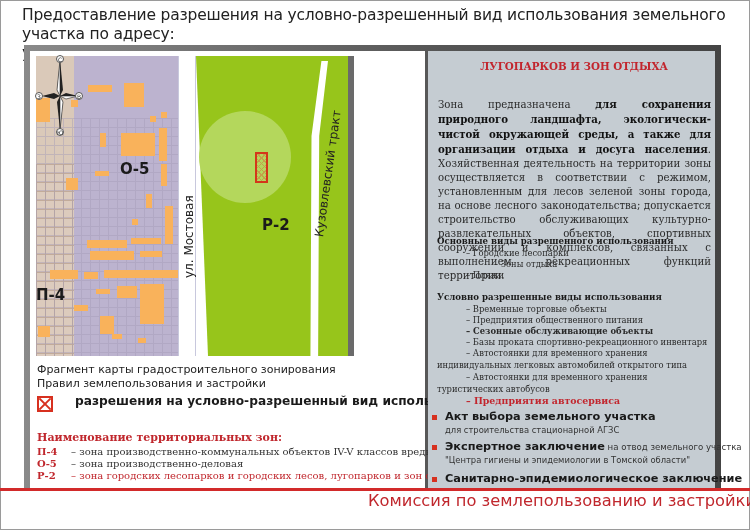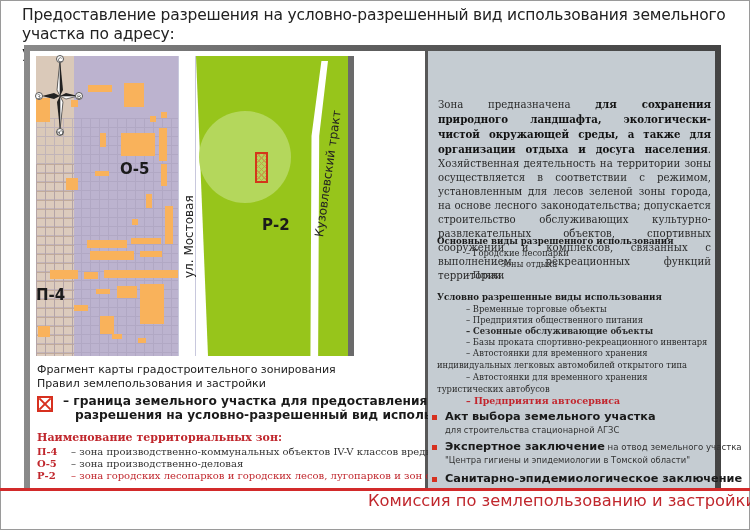--- a/index.html
+++ b/index.html
@@ -157,38 +157,38 @@
 </div>
 
 <div class="caption">
   <div>Фрагмент карты градостроительного зонирования</div>
   <div>Правил землепользования и застройки</div>
 </div>
 
 <div class="legend-row">
   <div class="legend-box"></div>
   <div class="legend-text">
-    <div>– граница земельного участка для предоставления</div>
     <div style="padding-left:12px;">разрешения на условно-разрешенный вид использования</div>
   </div>
 </div>
 
 <div class="zones-title">Наименование территориальных зон:</div>
 <div class="zone-row" style="top:446px;">
   <span class="code">П-4</span><span class="desc">– зона производственно-коммунальных объектов IV-V классов вредности</span>
 </div>
 <div class="zone-row" style="top:458px;">
   <span class="code">О-5</span><span class="desc">– зона производственно-деловая</span>
 </div>
 <div class="zone-row red" style="top:470px;">
   <span class="code">Р-2</span><span class="desc">– зона городских лесопарков и городских лесов, лугопарков и зон отдыха</span>
 </div>
 
 <div class="panel"></div>
 <div class="panel-title">
+  <div>ЛУГОПАРКОВ И ЗОН ОТДЫХА</div>
 </div>
 <div class="panel-body"><span>Зона предназначена </span><b>для сохранения природного ландшафта, экологически-чистой окружающей среды, а также для организации отдыха и досуга населения</b><span>. Хозяйственная деятельность на территории зоны осуществляется в соответствии с режимом, установленным для лесов зеленой зоны города, на основе лесного законодательства; допускается строительство обслуживающих культурно-развлекательных объектов, спортивных сооружений и комплексов, связанных с выполнением рекреационных функций территории.</span></div>
 
 <div class="sec-title" style="top:236px;">Основные виды разрешенного использования</div>
 <div class="sec-item" style="top:248px;">– Городские лесопарки</div>
 <div class="sec-item" style="top:259px;padding-left:28px;">– Зоны отдыха</div>
 <div class="sec-item" style="top:270px;">– Пляжи</div>
 
 <div class="sec-title" style="top:292px;">Условно разрешенные виды использования</div>
 <div class="sec-item" style="top:304px;">– Временные торговые объекты</div>

